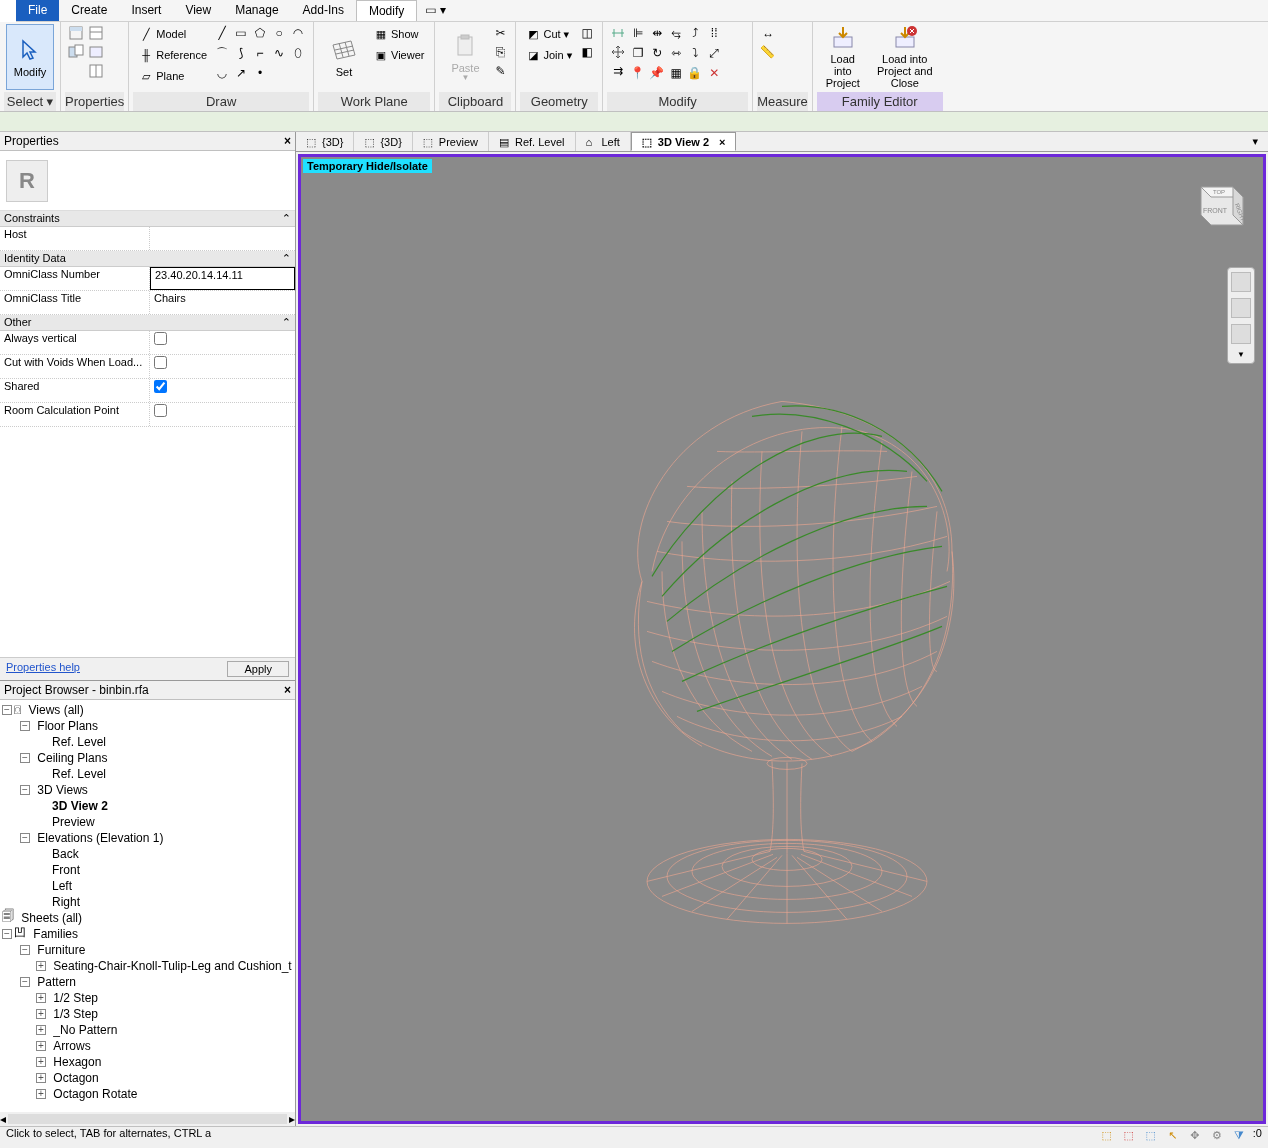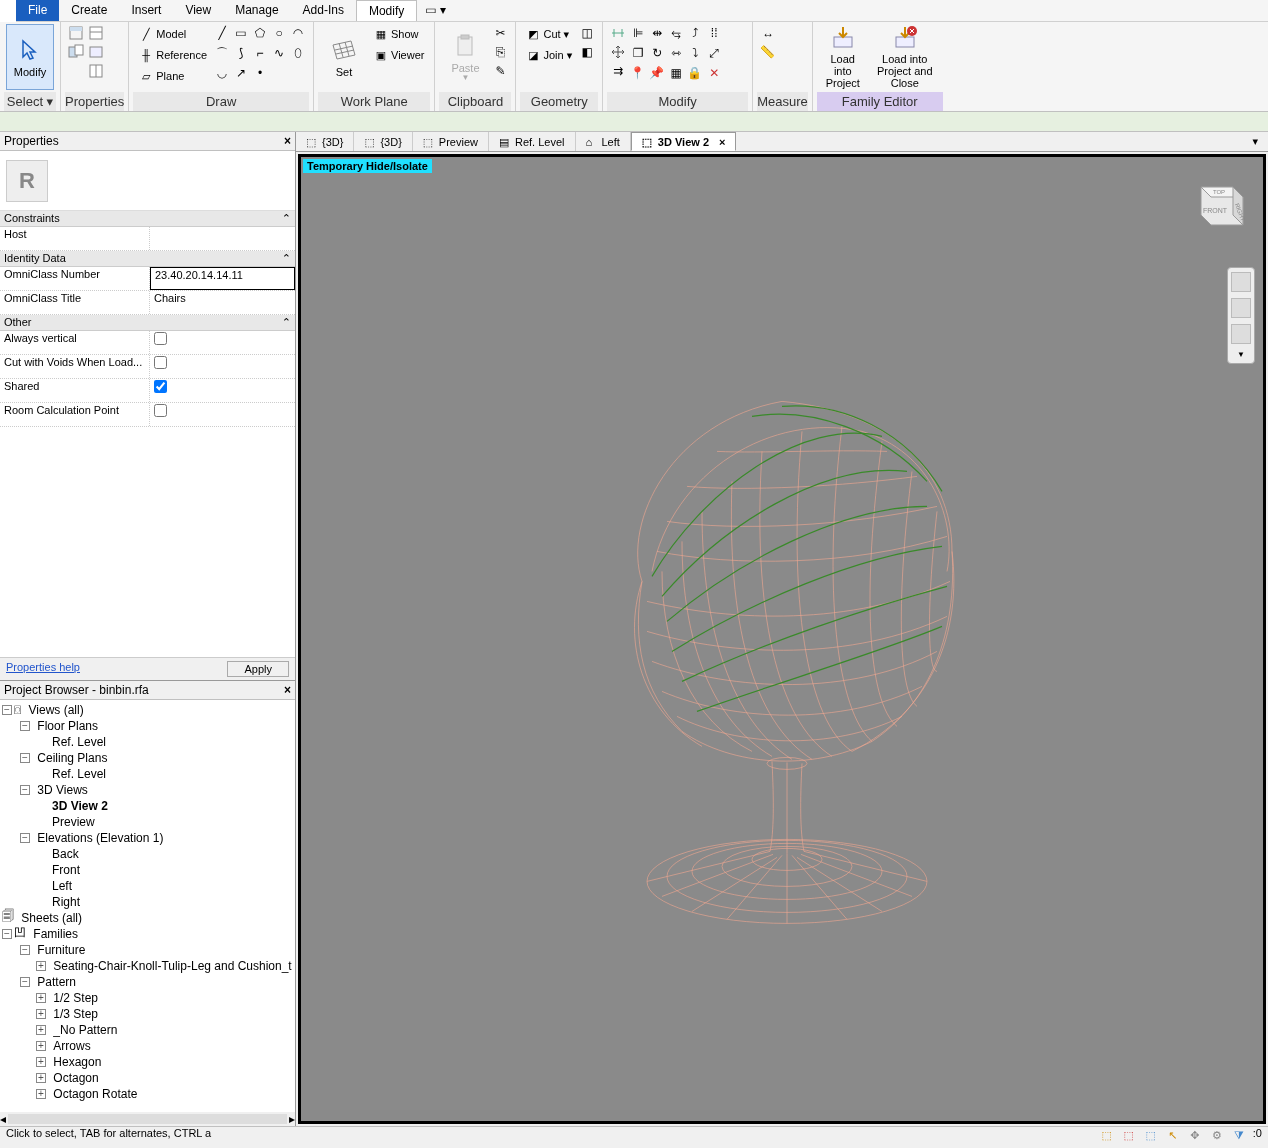--- a/index.html
+++ b/index.html
@@ -64,21 +64,21 @@
 
 
 .view-tabs { display:flex; height:20px; background:#f0f0f0; border-bottom:1px solid #999;}
 .view-tab { display:flex; align-items:center; gap:4px; padding:1px 10px; border-right:1px solid #ccc; font-size:11px; cursor:default;}
 .view-tab.active { background:#fff; border:1px solid #999; border-bottom:1px solid #fff; font-weight:bold;}
 .view-tab .ico { width:12px; height:12px;}
 .view-tab .x { margin-left:6px; font-weight:bold;}
 
 
 .viewport-wrap { flex:1; position:relative; background:#f0f0f0;}
-.viewport { position:absolute; inset:2px; border:3px solid #000000; background:#8a8a8a; overflow:hidden;text-align:center;}
+.viewport { position:absolute; inset:2px; border:3px solid #6d28d9; background:#8a8a8a; overflow:hidden;text-align:center;}
 .vp-badge { position:absolute; top:2px; left:2px; background:#20e0ff; color:#000; padding:1px 4px; font-size:11px; font-weight:bold;}
 .view-cube { position:absolute; top:14px; right:14px; width:64px; height:64px; }
 .nav-bar { position:absolute; top:110px; right:8px; width:28px; background:#eee; border:1px solid #aaa; border-radius:4px; padding:4px 0; display:flex; flex-direction:column; align-items:center; gap:6px;}
 .nav-bar .nb { width:20px; height:20px; background:#ddd; border:1px solid #bbb;}
 
 
 .chair { position:absolute; left:50%; top:50%; transform:translate(-50%,-48%);}
 
 
 .vc-foot { height:18px; background:#f0f0f0; display:flex; align-items:center; font-size:11px; padding:0 6px; gap:6px; border-top:1px solid #ccc;}

